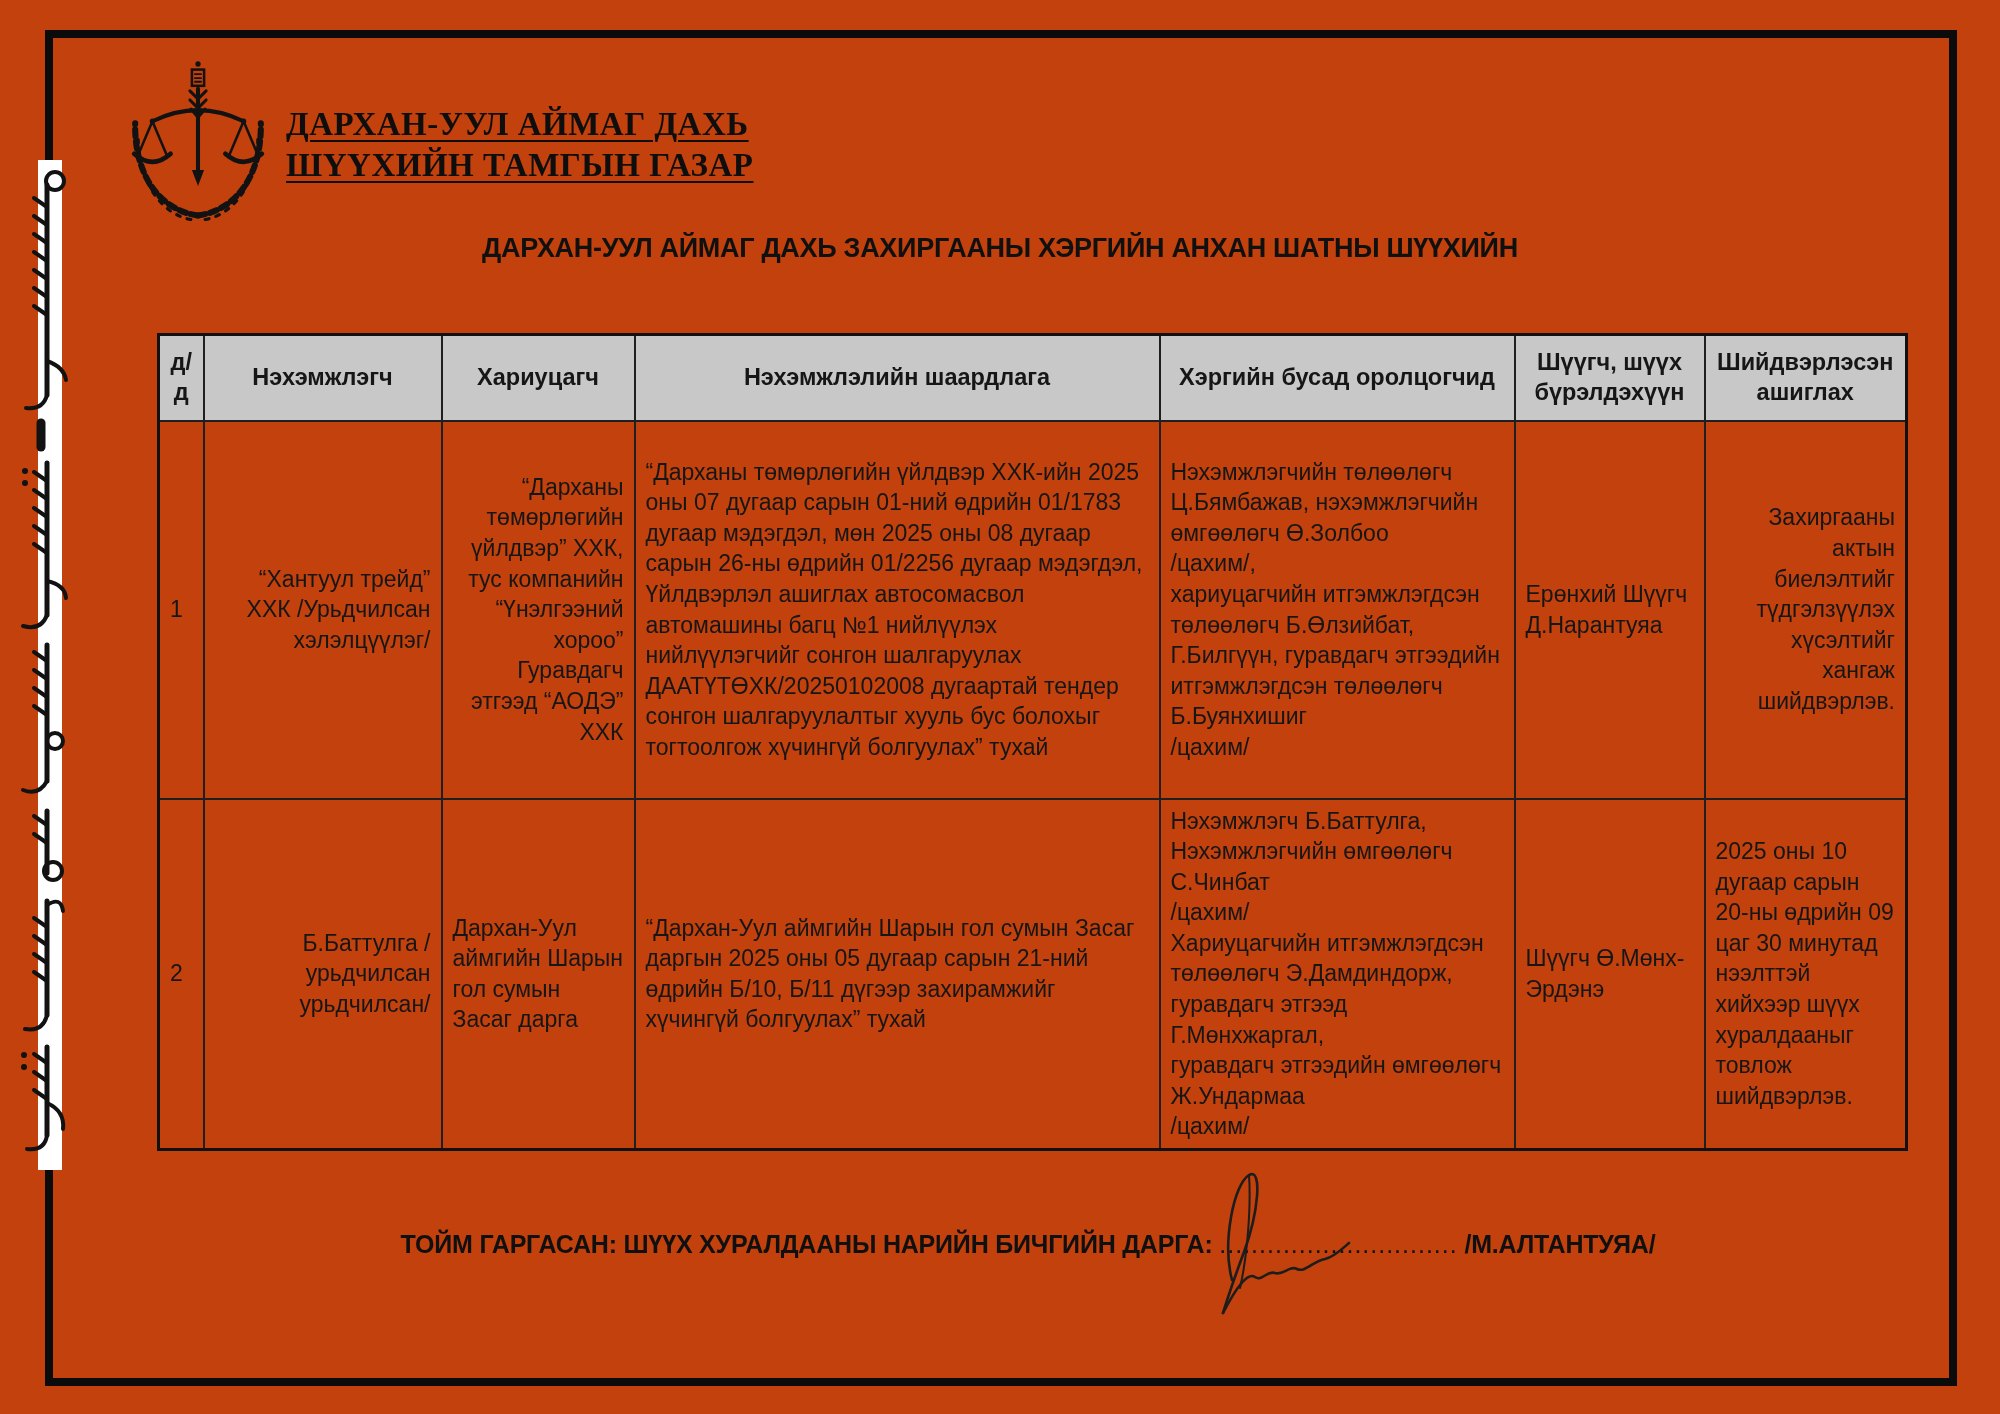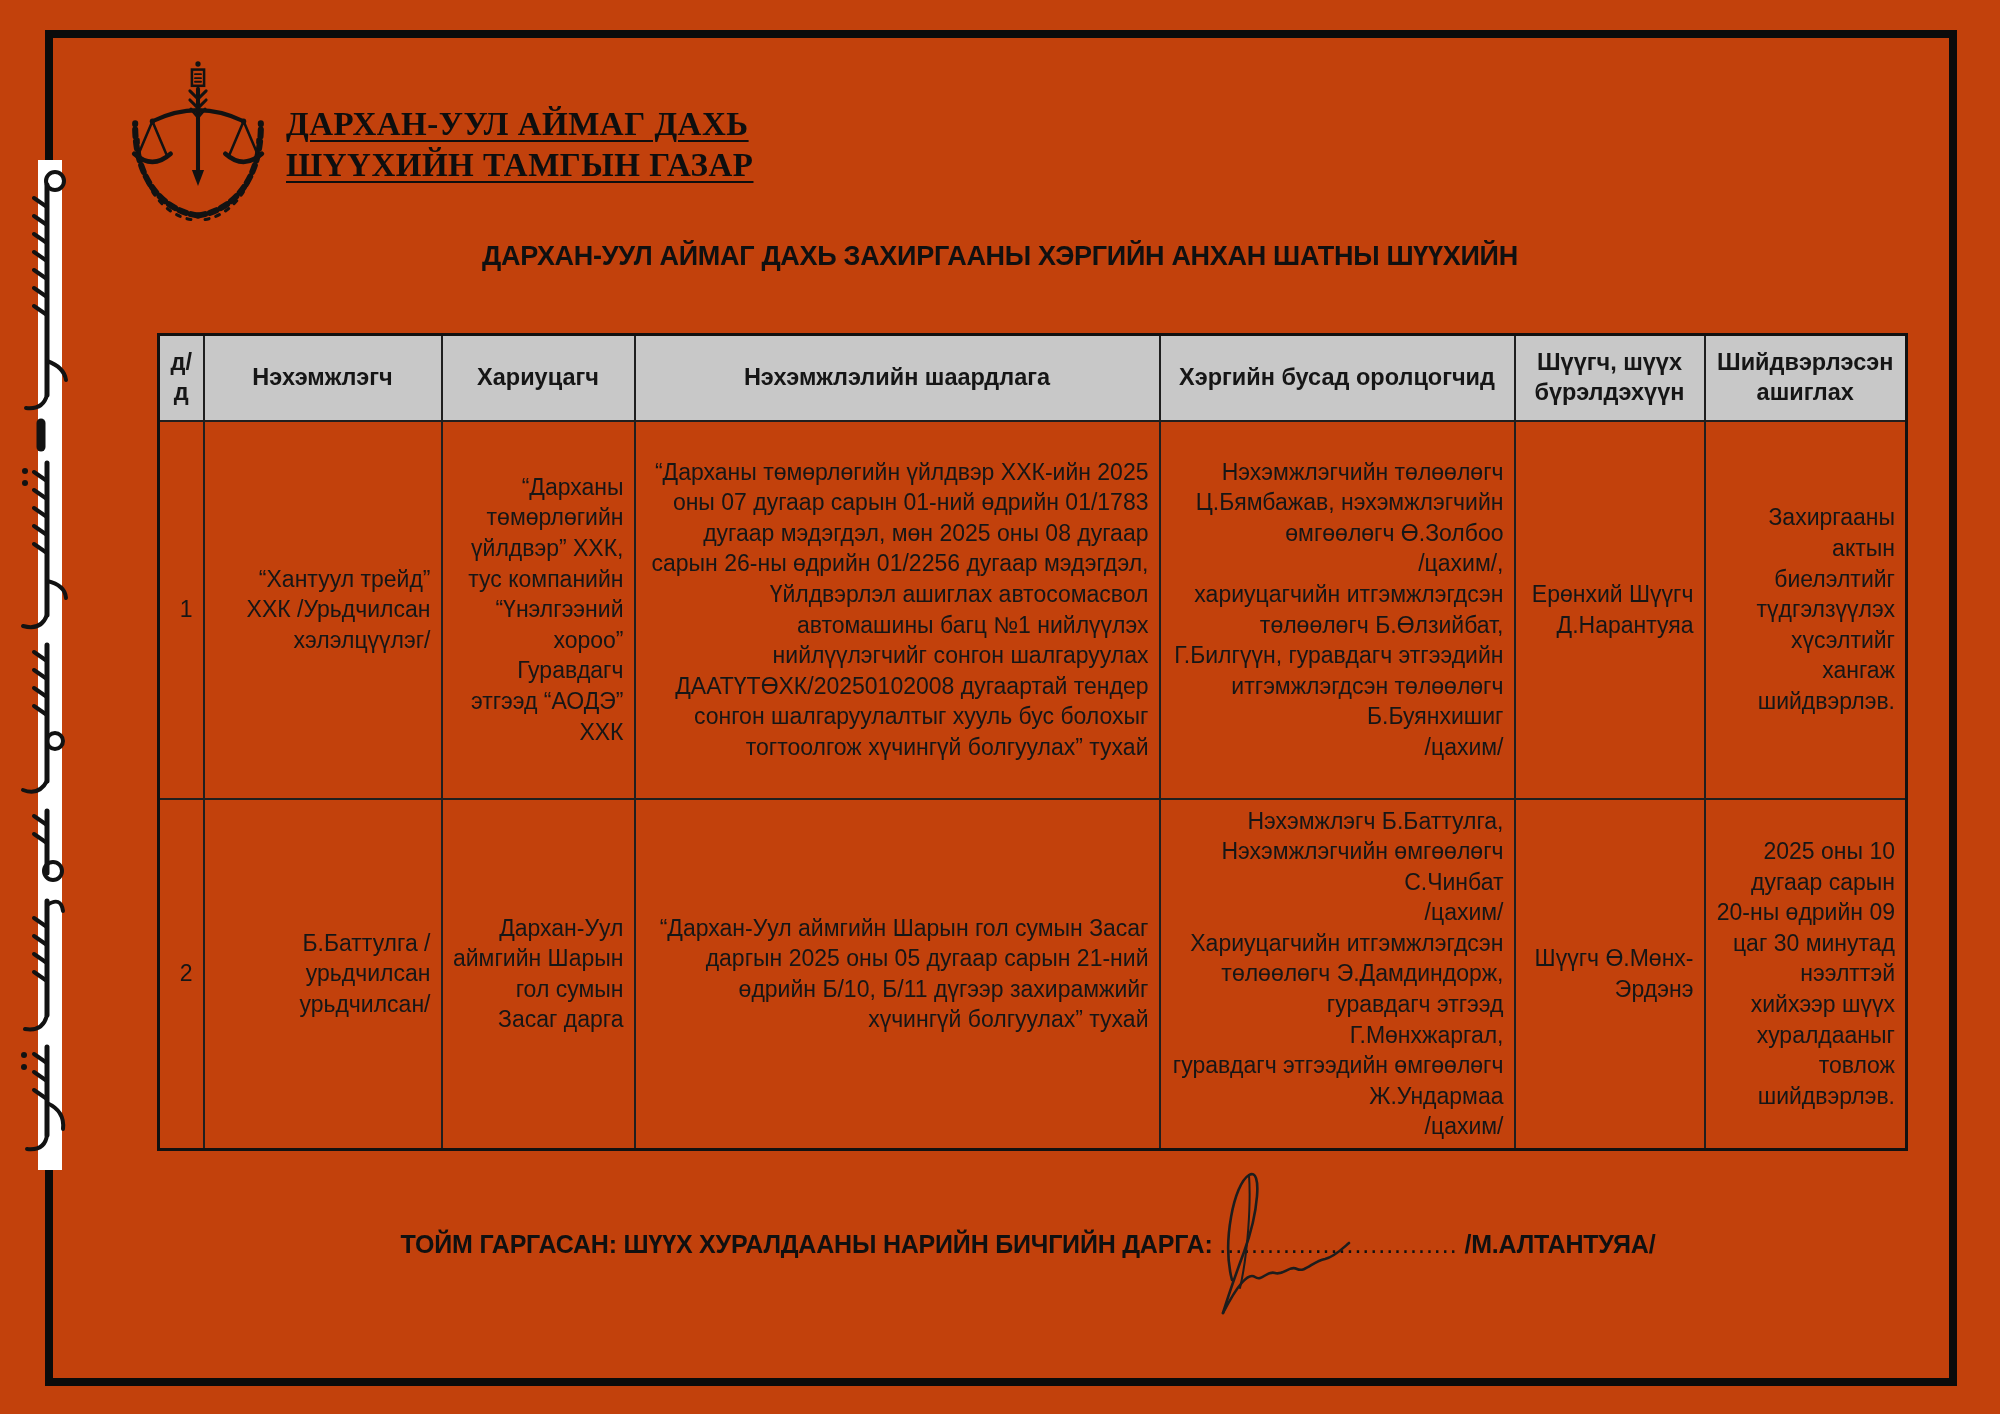--- a/index.html
+++ b/index.html
@@ -18,35 +18,35 @@
 
   
   .emblem{position:absolute;left:122px;top:56px;width:152px;height:168px;}
   .org-name{position:absolute;left:286px;top:104px;
             font-family:"Liberation Serif","DejaVu Serif",serif;
             font-weight:bold;font-size:33px;line-height:41px;letter-spacing:.5px;
             color:#0e0e0e;}
   .org-name .u{text-decoration:underline;text-underline-offset:5px;text-decoration-thickness:2px;}
 
   
-  .doc-title{position:absolute;left:0;top:236px;width:2000px;text-align:center;
+  .doc-title{position:absolute;left:0;top:228px;width:2000px;text-align:center;
              font-weight:bold;font-size:27px;line-height:40px;letter-spacing:-0.3px;color:#101010;}
 
   
   table.court{position:absolute;left:157px;top:333px;width:1748px;
               border-collapse:collapse;table-layout:fixed;
               font-size:23px;line-height:1.33;color:#161616;}
   table.court th,table.court td{border:2px solid #1f1f1f;box-sizing:border-box;
               padding:6px 10px;vertical-align:middle;overflow:hidden;}
   table.court{border:3px solid #111;}
   tr.hrow{height:86px;}
   tr.hrow th{background:#c8c8c8;font-weight:bold;text-align:center;font-size:23.5px;line-height:1.25;}
   tr.r1{height:378px;}
   tr.r2{height:310px;}
-  .c-center{text-align:right;}
+  .c-center{text-align:left;}
   .c-left{text-align:right;padding-left:14px !important;}
   .preline{white-space:pre-line;}
 
   
   .footer-line{position:absolute;left:0;top:1230px;width:2000px;text-align:center;
                font-weight:bold;font-size:25px;letter-spacing:-0.2px;color:#101010;
                transform:translateX(28px);}
   .footer-line .dots{font-weight:normal;letter-spacing:1px;}
   .signature{position:absolute;left:1192px;top:1158px;width:180px;height:165px;pointer-events:none;}
 

